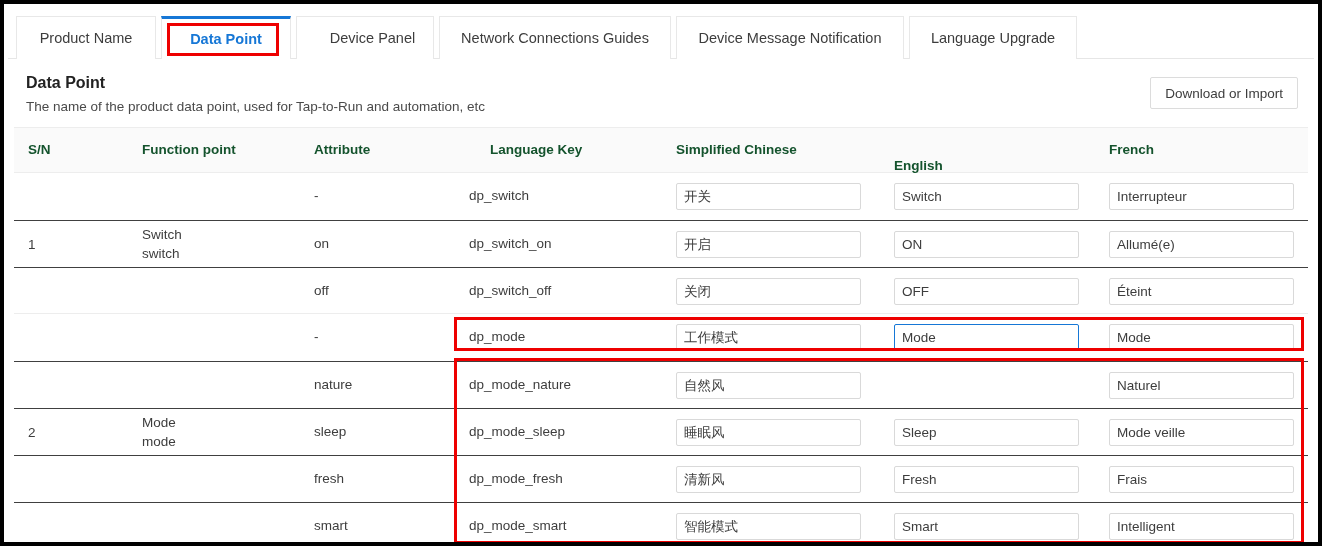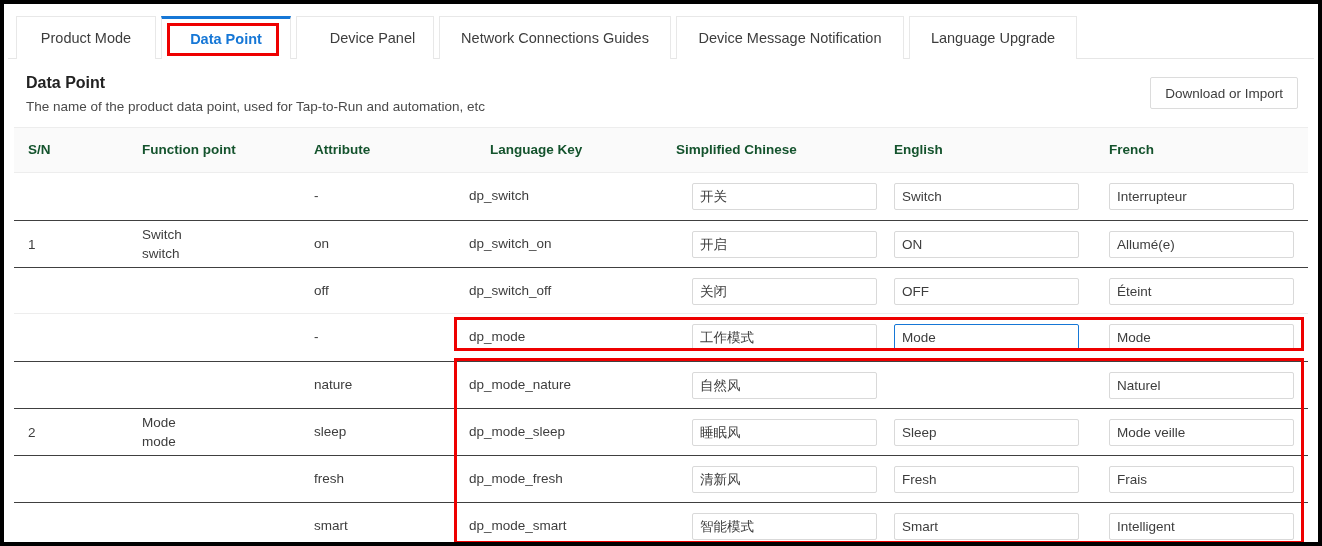--- a/index.html
+++ b/index.html
@@ -148,61 +148,61 @@
     width: 185px;
     border: 1px solid #d9d9d9;
     border-radius: 2px;
     background: #ffffff;
     font-family: "Liberation Sans", "DejaVu Sans", sans-serif;
     font-size: 13.5px;
     color: #3d3d3d;
     padding: 0 7px;
     outline: none;
   }
-  .fld.zh { left: 662px; margin-left: 16px; }
+  .fld.zh { left: 662px; }
   .fld.en { left: 880px; }
   .fld.fr { left: 1095px; }
   .fld.focused { border: 1px solid #1677d6; }
 
   
   .redbox {
     position: absolute;
     border: 3px solid #ee0000;
     pointer-events: none;
     z-index: 5;
   }
 </style>
 </head>
 <body>
 
 <div id="frame">
 
   <div id="tabbar">
-      <div class="tab" style="left: 8px; width: 140px;">Product Mode</div>
+      <div class="tab" style="left: 8px; width: 140px;">Product Name</div>
       <div class="tab active" style="left: 153px; width: 130px;">Data Point</div>
       <div class="tab" style="left: 288px; width: 138px; padding-left: 15px;">Device Panel</div>
       <div class="tab" style="left: 431px; width: 232px;">Network Connections Guides</div>
       <div class="tab" style="left: 668px; width: 228px;">Device Message Notification</div>
       <div class="tab" style="left: 901px; width: 168px;">Language Upgrade</div>
     </div>
 
   <div id="section">
     <div id="section-title">Data Point</div>
     <div id="section-sub">The name of the product data point, used for Tap-to-Run and automation, etc</div>
     <div id="download-btn">Download or Import</div>
   </div>
 
   <div id="table">
     <div id="thead">
         <div class="th" style="left: 14px;">S/N</div>
         <div class="th" style="left: 128px;">Function point</div>
         <div class="th" style="left: 300px;">Attribute</div>
         <div class="th" style="left: 476px;">Language Key</div>
         <div class="th" style="left: 662px;">Simplified Chinese</div>
-        <div class="th" style="left: 880px;">English</div>
+        <div class="th" style="left: 880px; margin-top: 16px;">English</div>
         <div class="th" style="left: 1095px;">French</div>
       </div>
     <div id="tbody">
         <div class="grow" style="height: 141px;">
           <div class="sn" style="top: 61.5px;">1</div>
           <div class="fp" style="top: 51.5px;">
             <div>Switch</div>
             <div>switch</div>
           </div>
           <div class="drow first">

